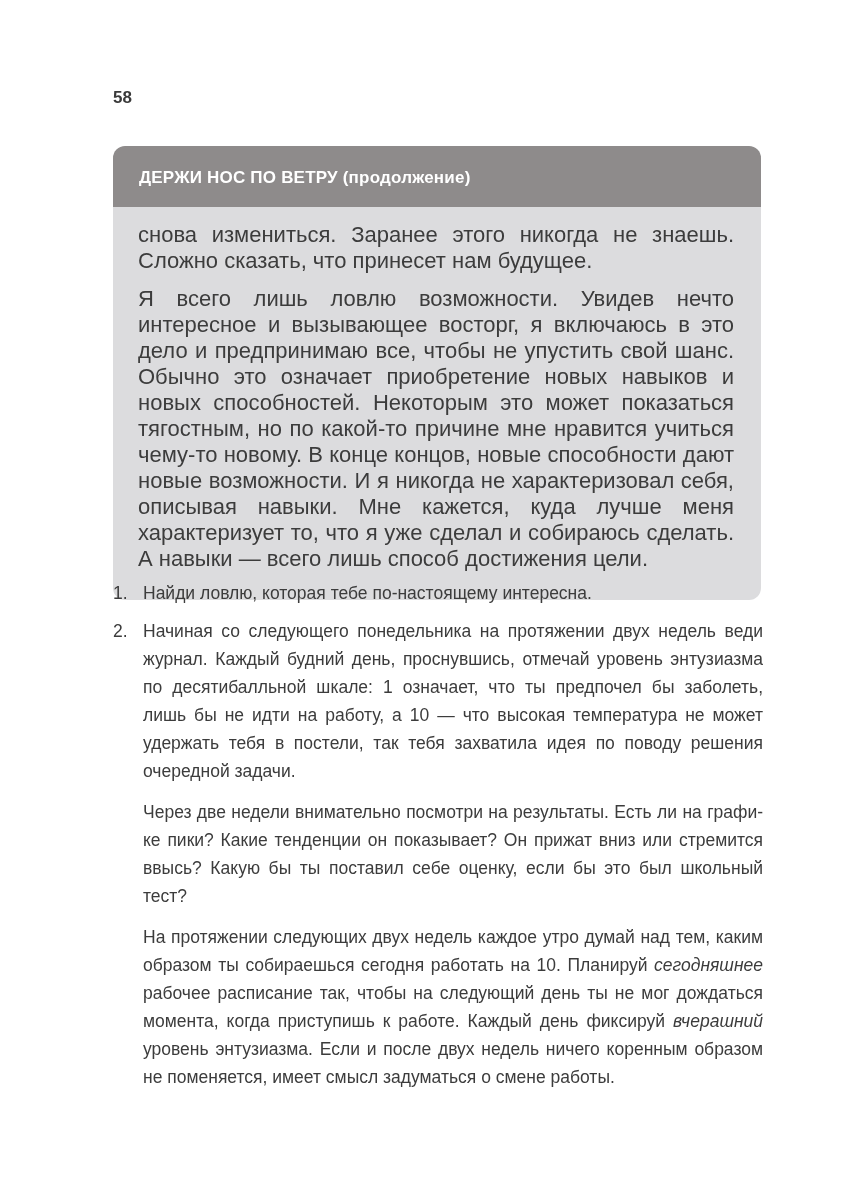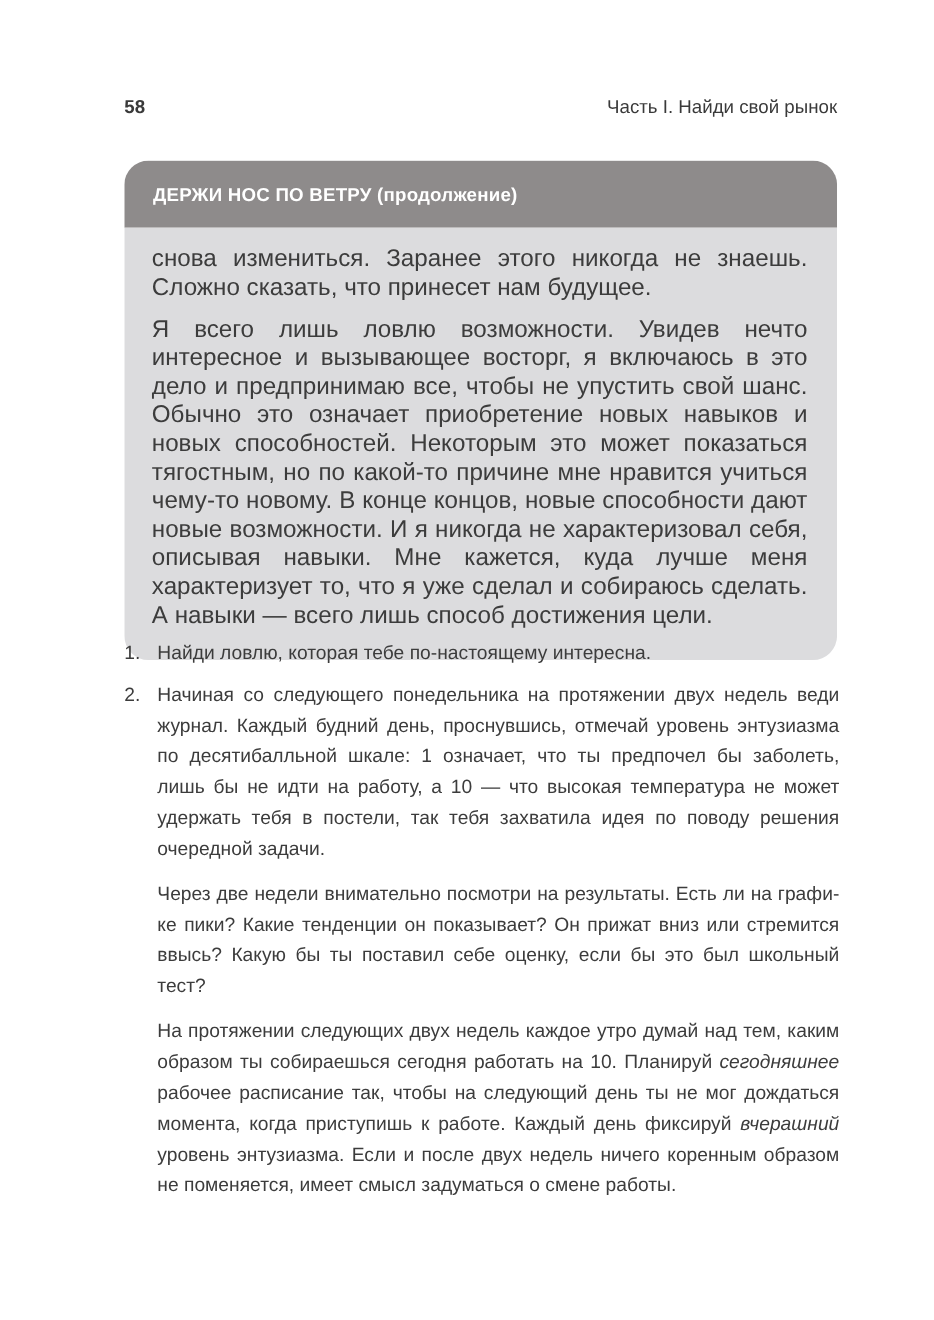--- a/index.html
+++ b/index.html
@@ -31,21 +31,21 @@
   }
   .running-head .folio { font-weight: bold; }
   .running-head .title { font-weight: normal; }
 
   
   .callout {
     position: absolute;
     top: 146px;
     left: 113px;
     width: 648px;
-    border-radius: 22px;
+    border-radius: 12px;
     overflow: hidden;
   }
   .callout-header {
     padding: 22px 26px 19px 26px;
     color: #ffffff;
     font-weight: bold;
     font-size: 17px;
     line-height: 20px;
     letter-spacing: 0.2px;
   }
@@ -99,21 +99,20 @@
   .item-body p:last-child { margin-bottom: 0; }
   .item-body em { font-style: italic; }
 </style>
 </head>
 <body>
 
 <div class="page">
 
   <div class="running-head">
     <span class="folio">58</span>
-    <span class="title">Часть I. Найди свой рынок</span>
   </div>
 
   <section class="callout">
     <div class="callout-header" style="background: rgb(142, 139, 139);">
       <span>ДЕРЖИ НОС ПО ВЕТРУ (продолжение)</span>
     </div>
     <div class="callout-body" style="background: rgb(220, 220, 222);">
       <p>снова измениться. Заранее этого никогда не знаешь. Сложно сказать, что при­несет нам будущее.</p>
       <p>Я всего лишь ловлю возможности. Увидев нечто интересное и вызывающее восторг, я включаюсь в это дело и предпринимаю все, чтобы не упустить свой шанс. Обычно это означает приобретение новых навыков и новых способно­стей. Некоторым это может показаться тягостным, но по какой-то причине мне нравится учиться чему-то новому. В конце концов, новые способности дают новые возможности. И я никогда не характеризовал себя, описывая навыки. Мне кажется, куда лучше меня характеризует то, что я уже сделал и собираюсь сделать. А навыки — всего лишь способ достижения цели.</p>
     </div>

